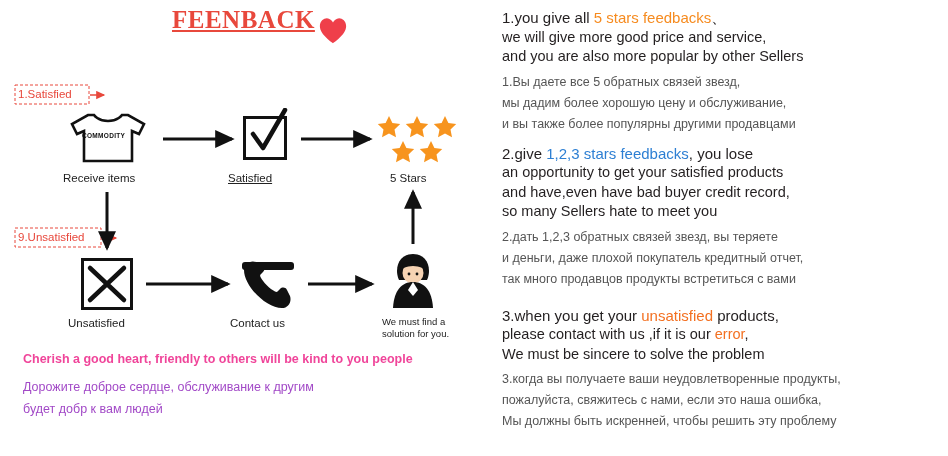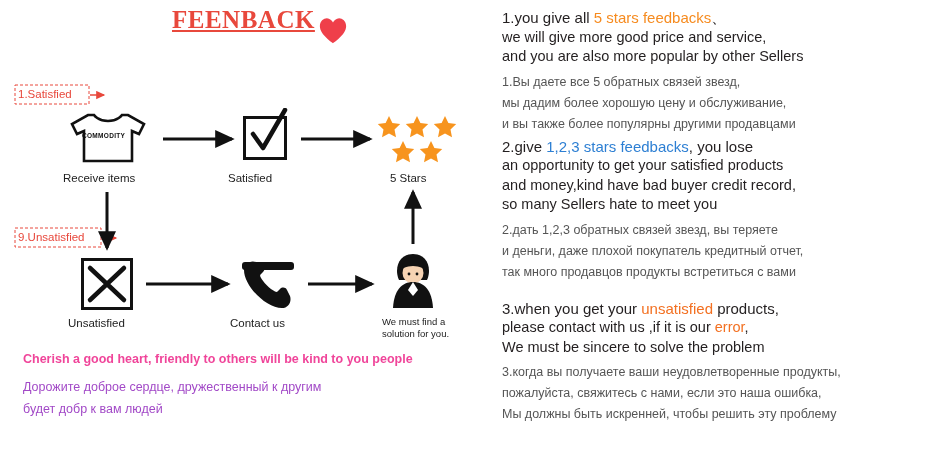--- a/index.html
+++ b/index.html
@@ -86,21 +86,21 @@
     width: 44px; height: 44px;
     border: 3px solid #111;
     box-sizing: border-box;
   }
   #check-mark {
     position: absolute;
     left: 245px; top: 108px;
     width: 44px; height: 52px;
   }
   #caption-satisfied {
-    left: 228px; top: 172px; width: 76px;
+    left: 228px; top: 172px; width: 76px; text-decoration: underline;
   }
 
   
   #stars-group {
     position: absolute;
     left: 376px; top: 116px;
     width: 82px; height: 48px;
   }
   #caption-stars {
     left: 390px; top: 172px; width: 60px;
@@ -190,21 +190,21 @@
   .en-line.first { font-size: 15px; }
   .ru-line {
     font-size: 12.5px;
     color: #555;
     line-height: 21px;
     white-space: nowrap;
   }
   .hl-orange { color: #f68b1f; text-align: center; }
   .hl-blue { color: #2d7fd3; }
   .hl-orange2 { color: #f37021; }
-  .block2 { margin-top: 2px; }
+  .block2 { margin-top: 9px; }
   .block3 { margin-top: 16px; }
   .spacer-sm { height: 5px; }
 </style>
 </head>
 <body>
 
 <div id="page">
 
   <div id="left-panel">
 
@@ -285,21 +285,21 @@
       <path d="M20 19 C20 11 25 7 31 7 C37 7 42 11 42 19 C42 19 38 16 31 16 C24 16 20 19 20 19 Z" fill="#111"></path>
       <circle cx="27" cy="24" r="1.4" fill="#111"></circle>
       <circle cx="35" cy="24" r="1.4" fill="#111"></circle>
       <path d="M31 32 C20 32 12 40 11 58 L51 58 C50 40 42 32 31 32 Z" fill="#111"></path>
       <path d="M31 32 L26 40 L31 46 L36 40 Z" fill="#ffffff"></path>
     </svg>
     <div class="node-caption" id="caption-girl">We must find a solution for you.</div>
 
     <div id="cherish-en">Cherish a good heart, friendly to others will be kind to you people</div>
     <div id="cherish-ru">
-      <div>Дорожите доброе сердце, дружественный к другим</div>
+      <div>Дорожите доброе сердце, обслуживание к другим</div>
       <div>будет добр к вам людей</div>
     </div>
   </div>
 
   <div id="right-panel">
 
     <div class="block">
       <div class="en-line first">
         <span>1.you give all </span><span class="hl-orange">5 stars feedbacks</span><span>、</span>
       </div>
@@ -309,21 +309,21 @@
       <div class="ru-line">1.Вы даете все 5 обратных связей звезд,</div>
       <div class="ru-line">мы дадим более хорошую цену и обслуживание,</div>
       <div class="ru-line">и вы также более популярны другими продавцами</div>
     </div>
 
     <div class="block block2">
       <div class="en-line first">
         <span>2.give </span><span class="hl-blue">1,2,3 stars feedbacks</span><span>, you lose</span>
       </div>
       <div class="en-line">an opportunity to get your satisfied products</div>
-      <div class="en-line">and money,kind have bad buyer credit record,</div>
+      <div class="en-line">and have,even have bad buyer credit record,</div>
       <div class="en-line">so many Sellers hate to meet you</div>
       <div class="spacer-sm"></div>
       <div class="ru-line">2.дать 1,2,3 обратных связей звезд, вы теряете</div>
       <div class="ru-line">и деньги, даже плохой покупатель кредитный отчет,</div>
       <div class="ru-line">так много продавцов продукты встретиться с вами</div>
     </div>
 
     <div class="block block3">
       <div class="en-line first">
         <span>3.when you get your </span><span class="hl-orange2">unsatisfied</span><span> products,</span>

